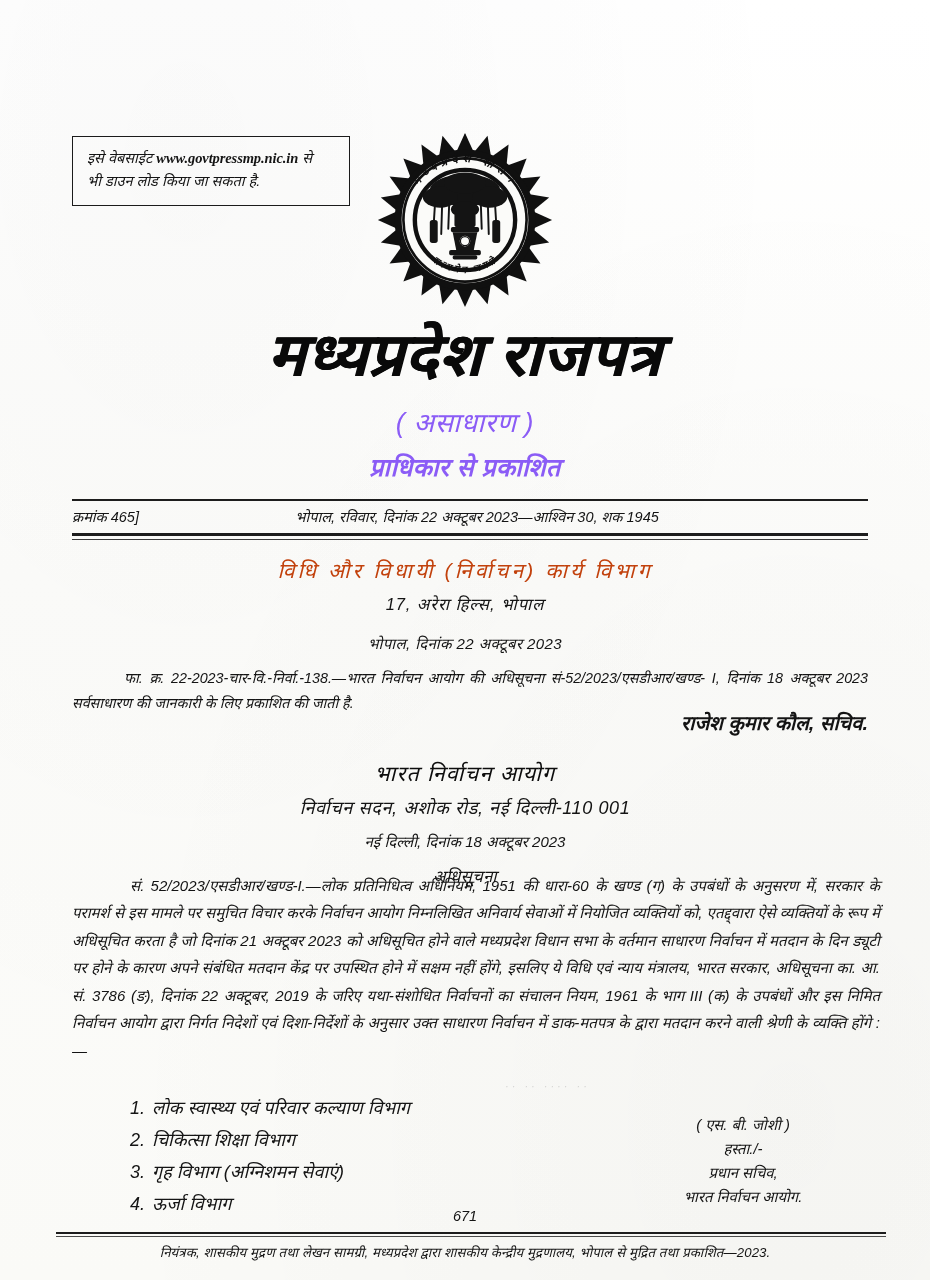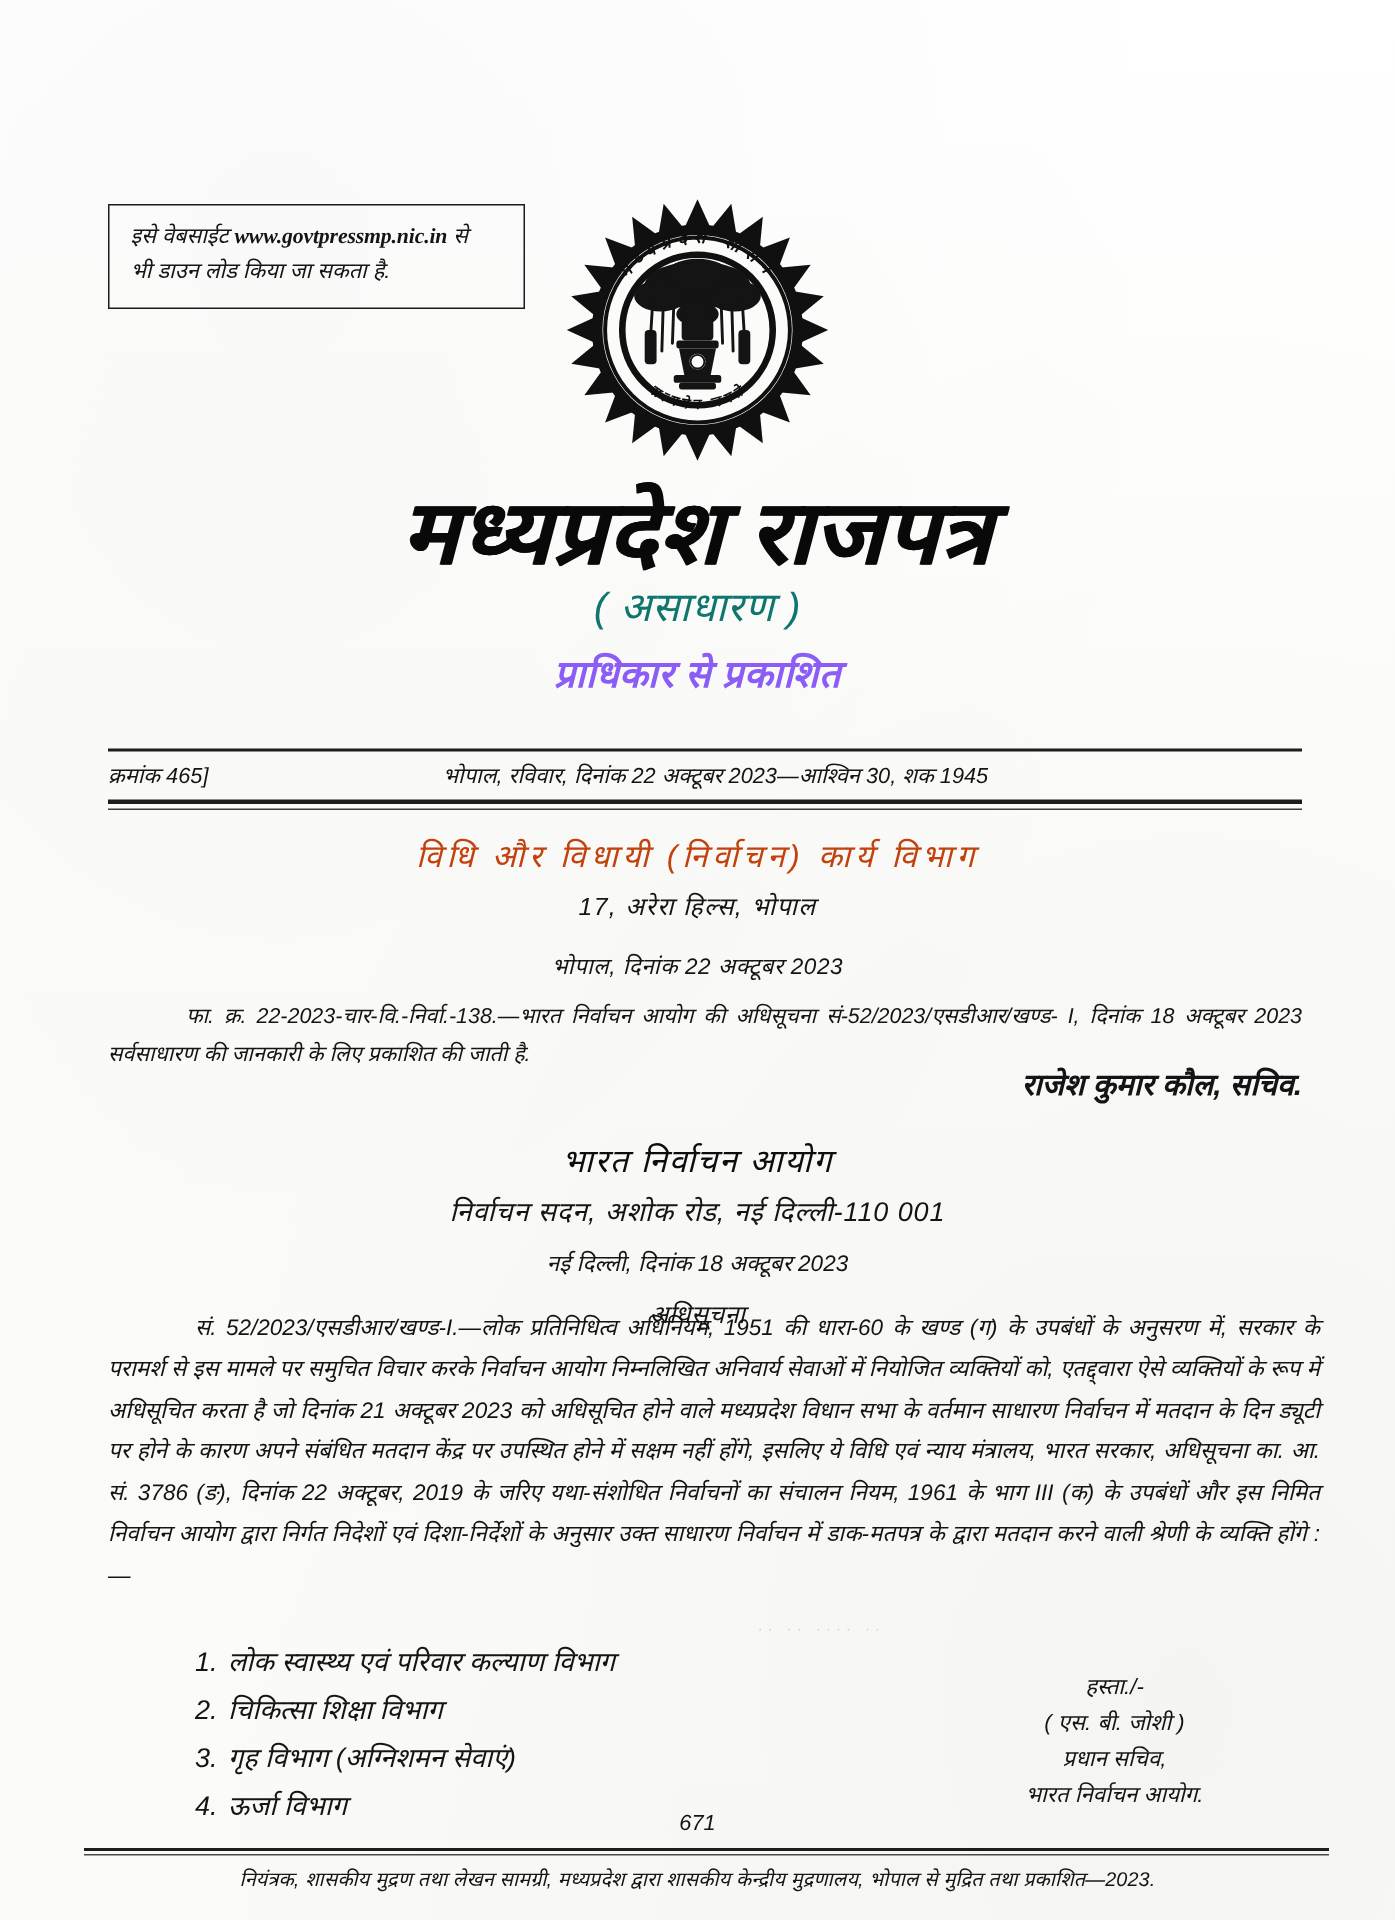--- a/index.html
+++ b/index.html
@@ -75,23 +75,23 @@
     font-size: 59px;
     font-weight: bold;
     line-height: 1.0;
     letter-spacing: 1px;
     color: #090909;
     text-shadow: 0.6px 0 0 #090909, -0.4px 0 0 #1a1a1a;
     transform: scaleX(1.06);
   }
   .gazette-sub1 {
     font-size: 27px;
-    margin-top: 0;
+    margin-top: 18px;
     letter-spacing: 0.6px;
-    color: #0f766e;
+    color: #8b5cf6;
   }
   .gazette-sub2 {
     font-size: 25px;
     font-weight: bold;
     margin-top: 9px;
     letter-spacing: 0.4px;
     color: #8b5cf6;
   }
 
   
@@ -425,22 +425,22 @@
     <li>
       <span class="num">4.</span><span>ऊर्जा विभाग</span>
     </li>
   </ul>
 
   <div class="bleed bleed-1">· ·· ·</div>
   <div class="bleed bleed-2">·· · ·</div>
   <div class="bleed bleed-3">·· ·· ···· ··</div>
 
   <div class="signature">
+    <div>( एस. बी. जोशी )</div>
     <div>हस्ता./-</div>
-    <div>( एस. बी. जोशी )</div>
     <div>प्रधान सचिव,</div>
     <div>भारत निर्वाचन आयोग.</div>
   </div>
 
   <div class="page-no">671</div>
   <div class="rule-bottom"></div>
   <div class="rule-bottom-thin"></div>
   <div class="imprint">नियंत्रक, शासकीय मुद्रण तथा लेखन सामग्री, मध्यप्रदेश द्वारा शासकीय केन्द्रीय मुद्रणालय, भोपाल से मुद्रित तथा प्रकाशित—2023.</div>
 </div>
 

